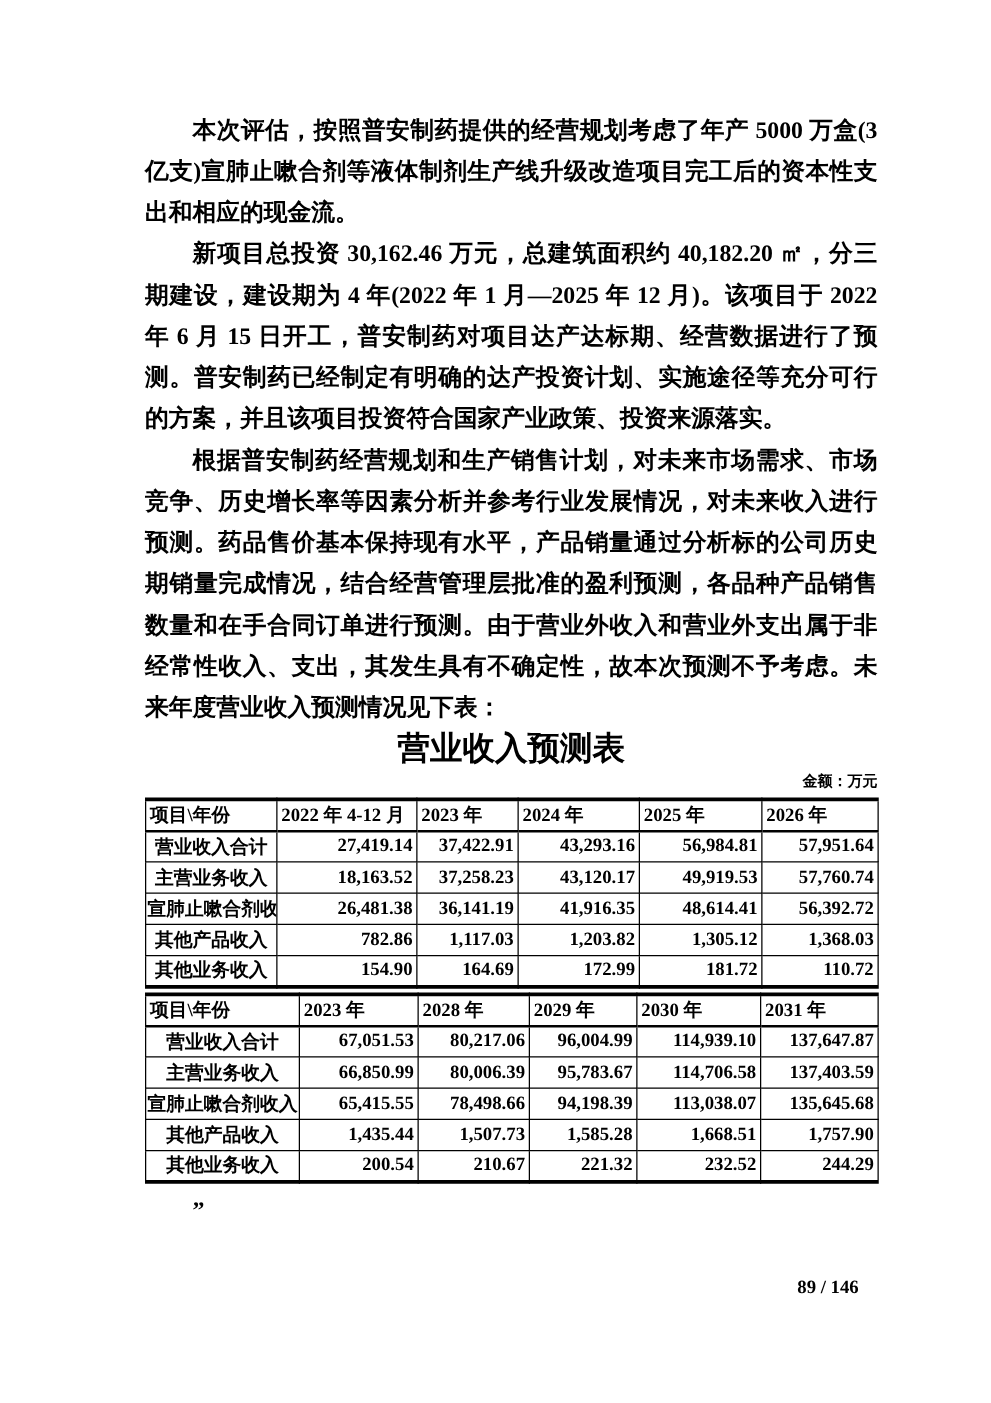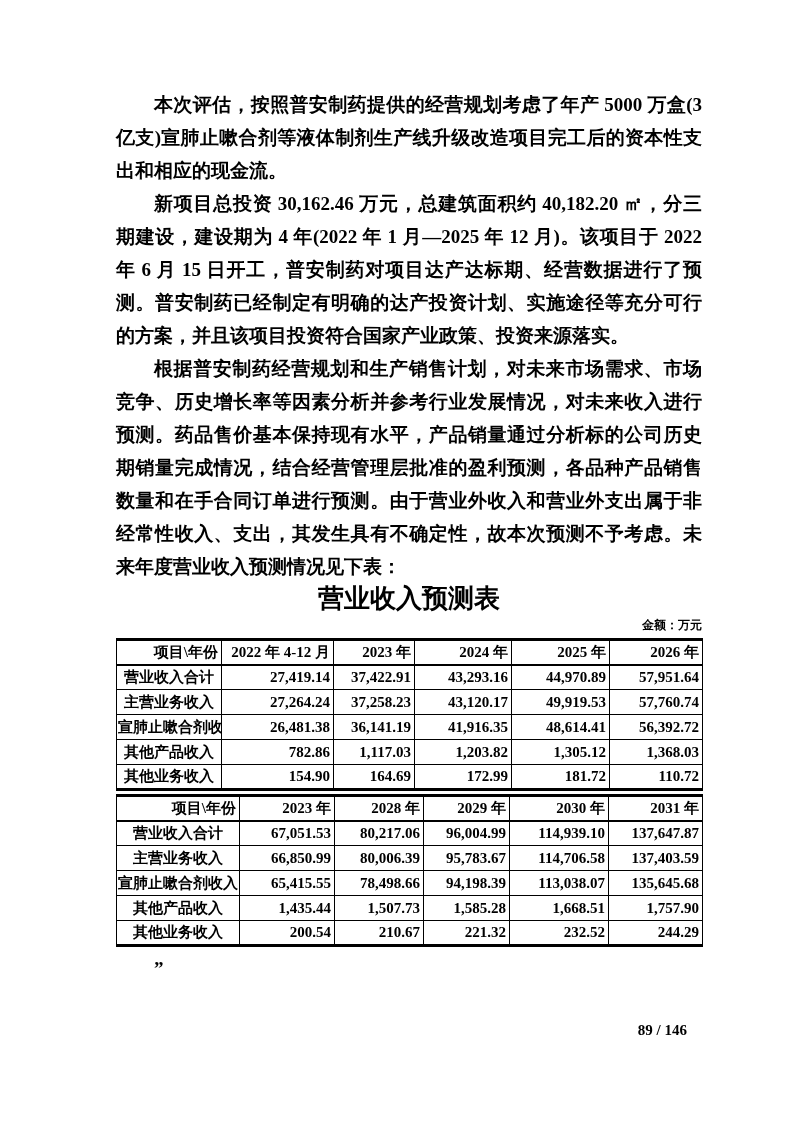--- a/index.html
+++ b/index.html
@@ -22,21 +22,21 @@
   table {
     width: 100%; border-collapse: collapse; table-layout: fixed;
     border-top: 3px solid #000; border-bottom: 3px solid #000;
     border-left: 1px solid #000; border-right: 1px solid #000;
   }
   th, td {
     border: 1px solid #000; height: 25px;
     font-size: 15px; font-weight: bold;
     padding: 0 3px; overflow: hidden; white-space: nowrap;
   }
-  thead th { text-align: right; border-bottom: 2px solid #000; }
+  thead th { text-align: left; border-bottom: 2px solid #000; }
   td.label { text-align: center; padding: 0 1px; }
   td.num { text-align: right; }
   .continued { font-size: 19px; line-height: 28px; margin-top: 6px; text-indent: 38px; }
   .t2 { margin-top: 3px; }
   .closing-quote { font-size: 19px; line-height: 28px; margin-top: 8px; text-indent: 38px; }
   .page-number { position: absolute; right: 118px; top: 1022px; font-size: 15px; font-weight: bold; }
 </style>
 </head>
 <body>
 
@@ -71,26 +71,26 @@
             <th>2025 年</th>
             <th>2026 年</th>
           </tr>
         </thead>
       <tbody>
           <tr>
             <td class="label">营业收入合计</td>
             <td class="num">27,419.14</td>
             <td class="num">37,422.91</td>
             <td class="num">43,293.16</td>
-            <td class="num">44,970.89</td>
+            <td class="num">56,984.81</td>
             <td class="num">57,951.64</td>
           </tr>
           <tr>
             <td class="label">主营业务收入</td>
-            <td class="num">27,264.24</td>
+            <td class="num">18,163.52</td>
             <td class="num">37,258.23</td>
             <td class="num">43,120.17</td>
             <td class="num">49,919.53</td>
             <td class="num">57,760.74</td>
           </tr>
           <tr>
             <td class="label">宣肺止嗽合剂收入</td>
             <td class="num">26,481.38</td>
             <td class="num">36,141.19</td>
             <td class="num">41,916.35</td>

